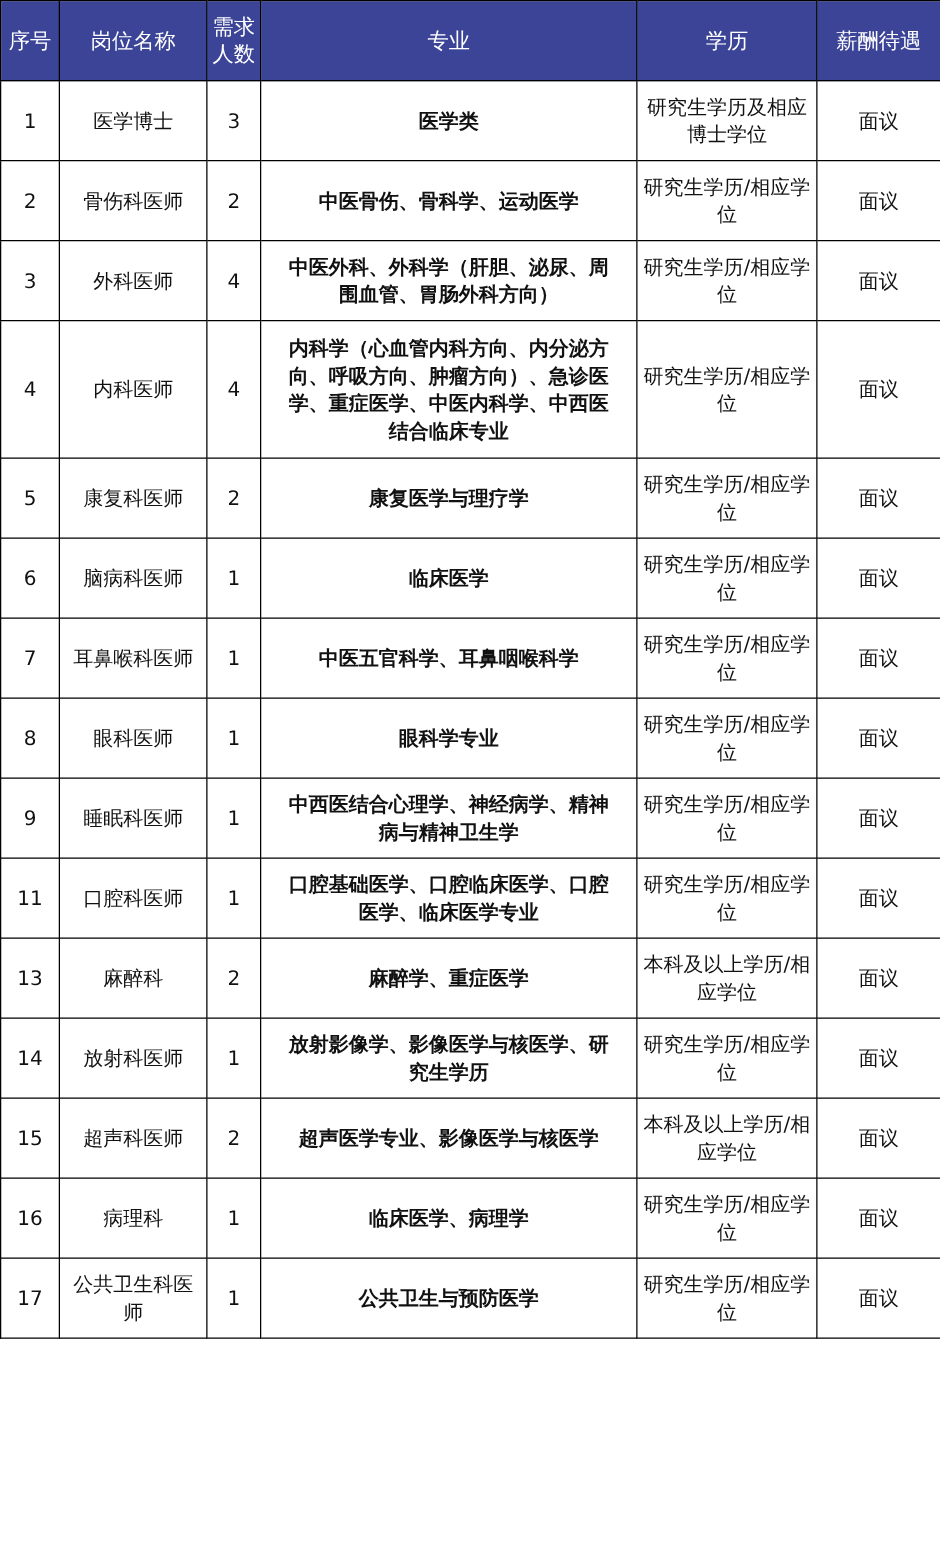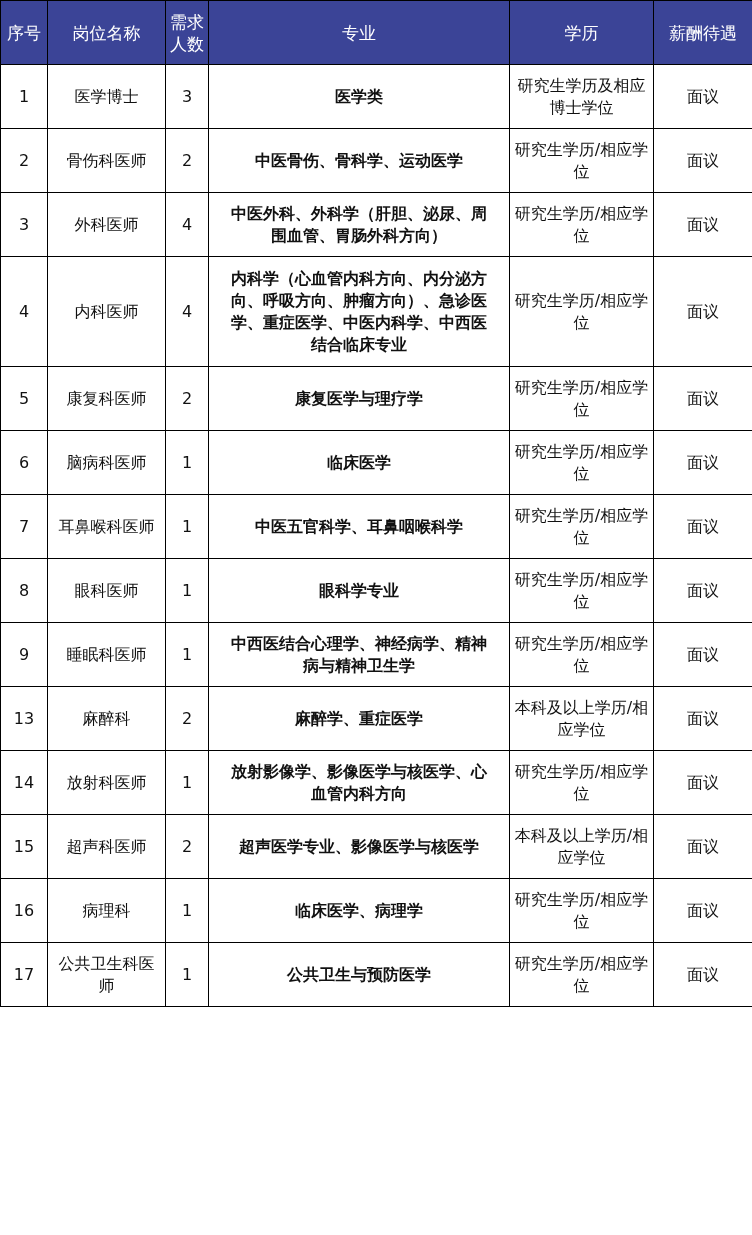--- a/index.html
+++ b/index.html
@@ -128,32 +128,40 @@
       </tr>
       <tr>
         <td>9</td>
         <td>睡眠科医师</td>
         <td>1</td>
         <td class="major">中西医结合心理学、神经病学、精神病与精神卫生学</td>
         <td class="edu">研究生学历/相应学位</td>
         <td>面议</td>
       </tr>
       <tr>
+        <td>11</td>
+        <td>口腔科医师</td>
+        <td>1</td>
+        <td class="major">口腔基础医学、口腔临床医学、口腔医学、临床医学专业</td>
+        <td class="edu">研究生学历/相应学位</td>
+        <td>面议</td>
+      </tr>
+      <tr>
         <td>13</td>
         <td>麻醉科</td>
         <td>2</td>
         <td class="major">麻醉学、重症医学</td>
         <td class="edu">本科及以上学历/相应学位</td>
         <td>面议</td>
       </tr>
       <tr>
         <td>14</td>
         <td>放射科医师</td>
         <td>1</td>
-        <td class="major">放射影像学、影像医学与核医学、心血管内科方向</td>
+        <td class="major">放射影像学、影像医学与核医学、研究生学历</td>
         <td class="edu">研究生学历/相应学位</td>
         <td>面议</td>
       </tr>
       <tr>
         <td>15</td>
         <td>超声科医师</td>
         <td>2</td>
         <td class="major">超声医学专业、影像医学与核医学</td>
         <td class="edu">本科及以上学历/相应学位</td>
         <td>面议</td>

